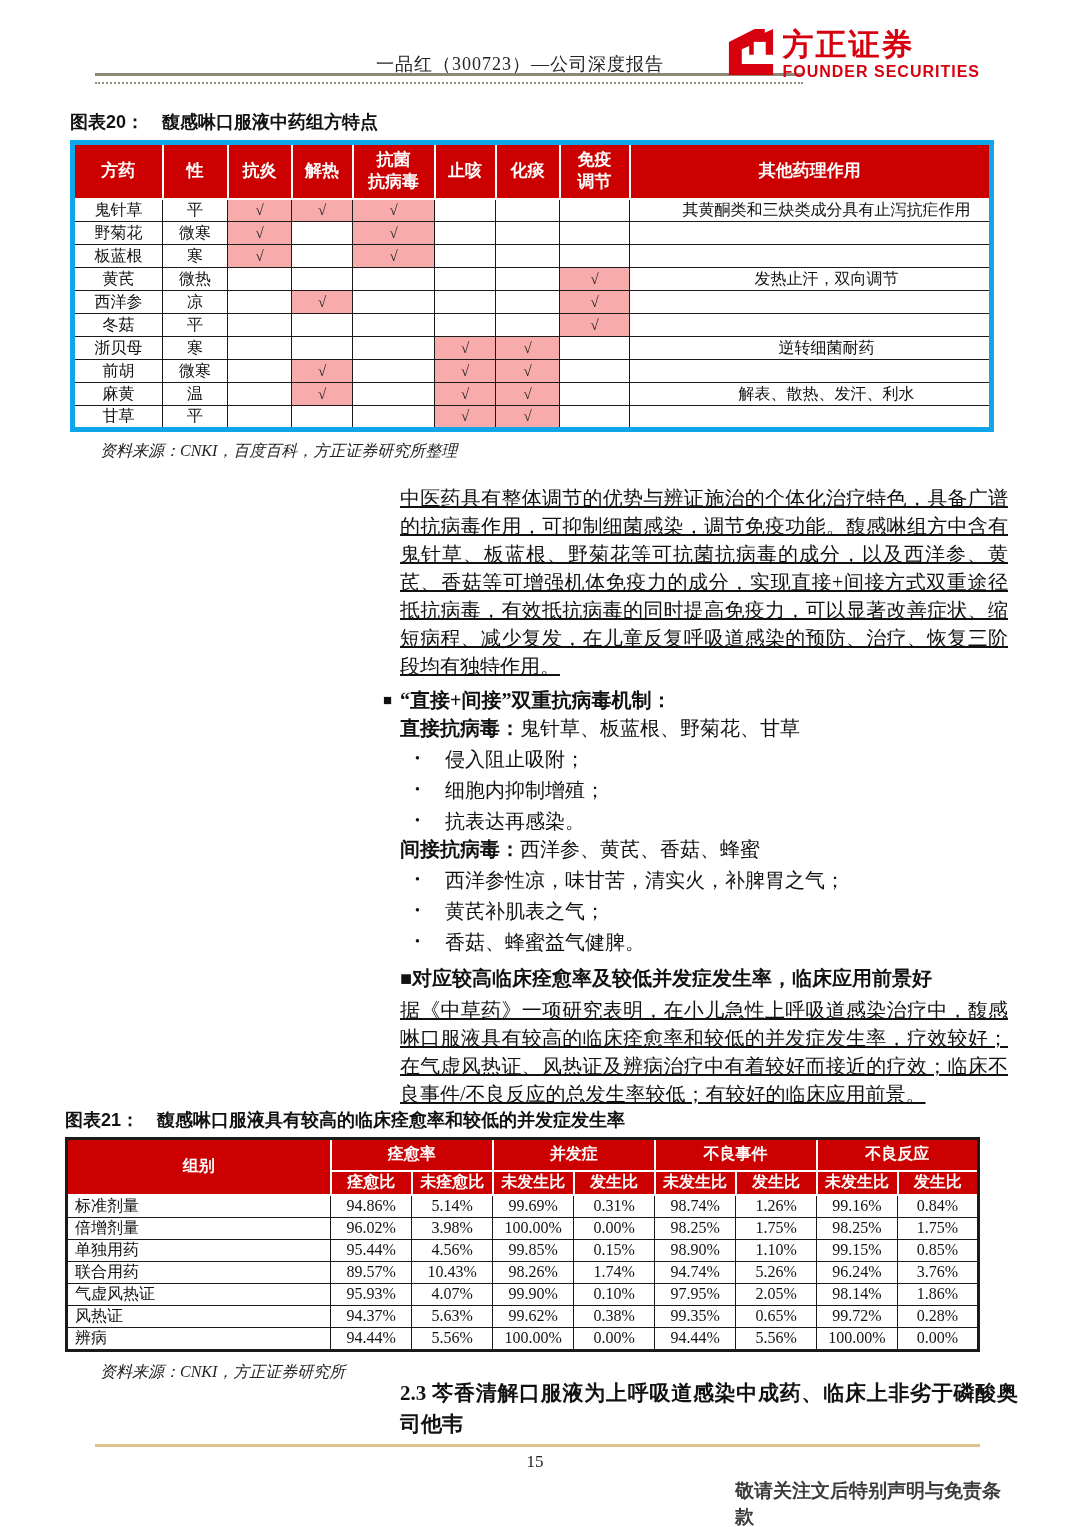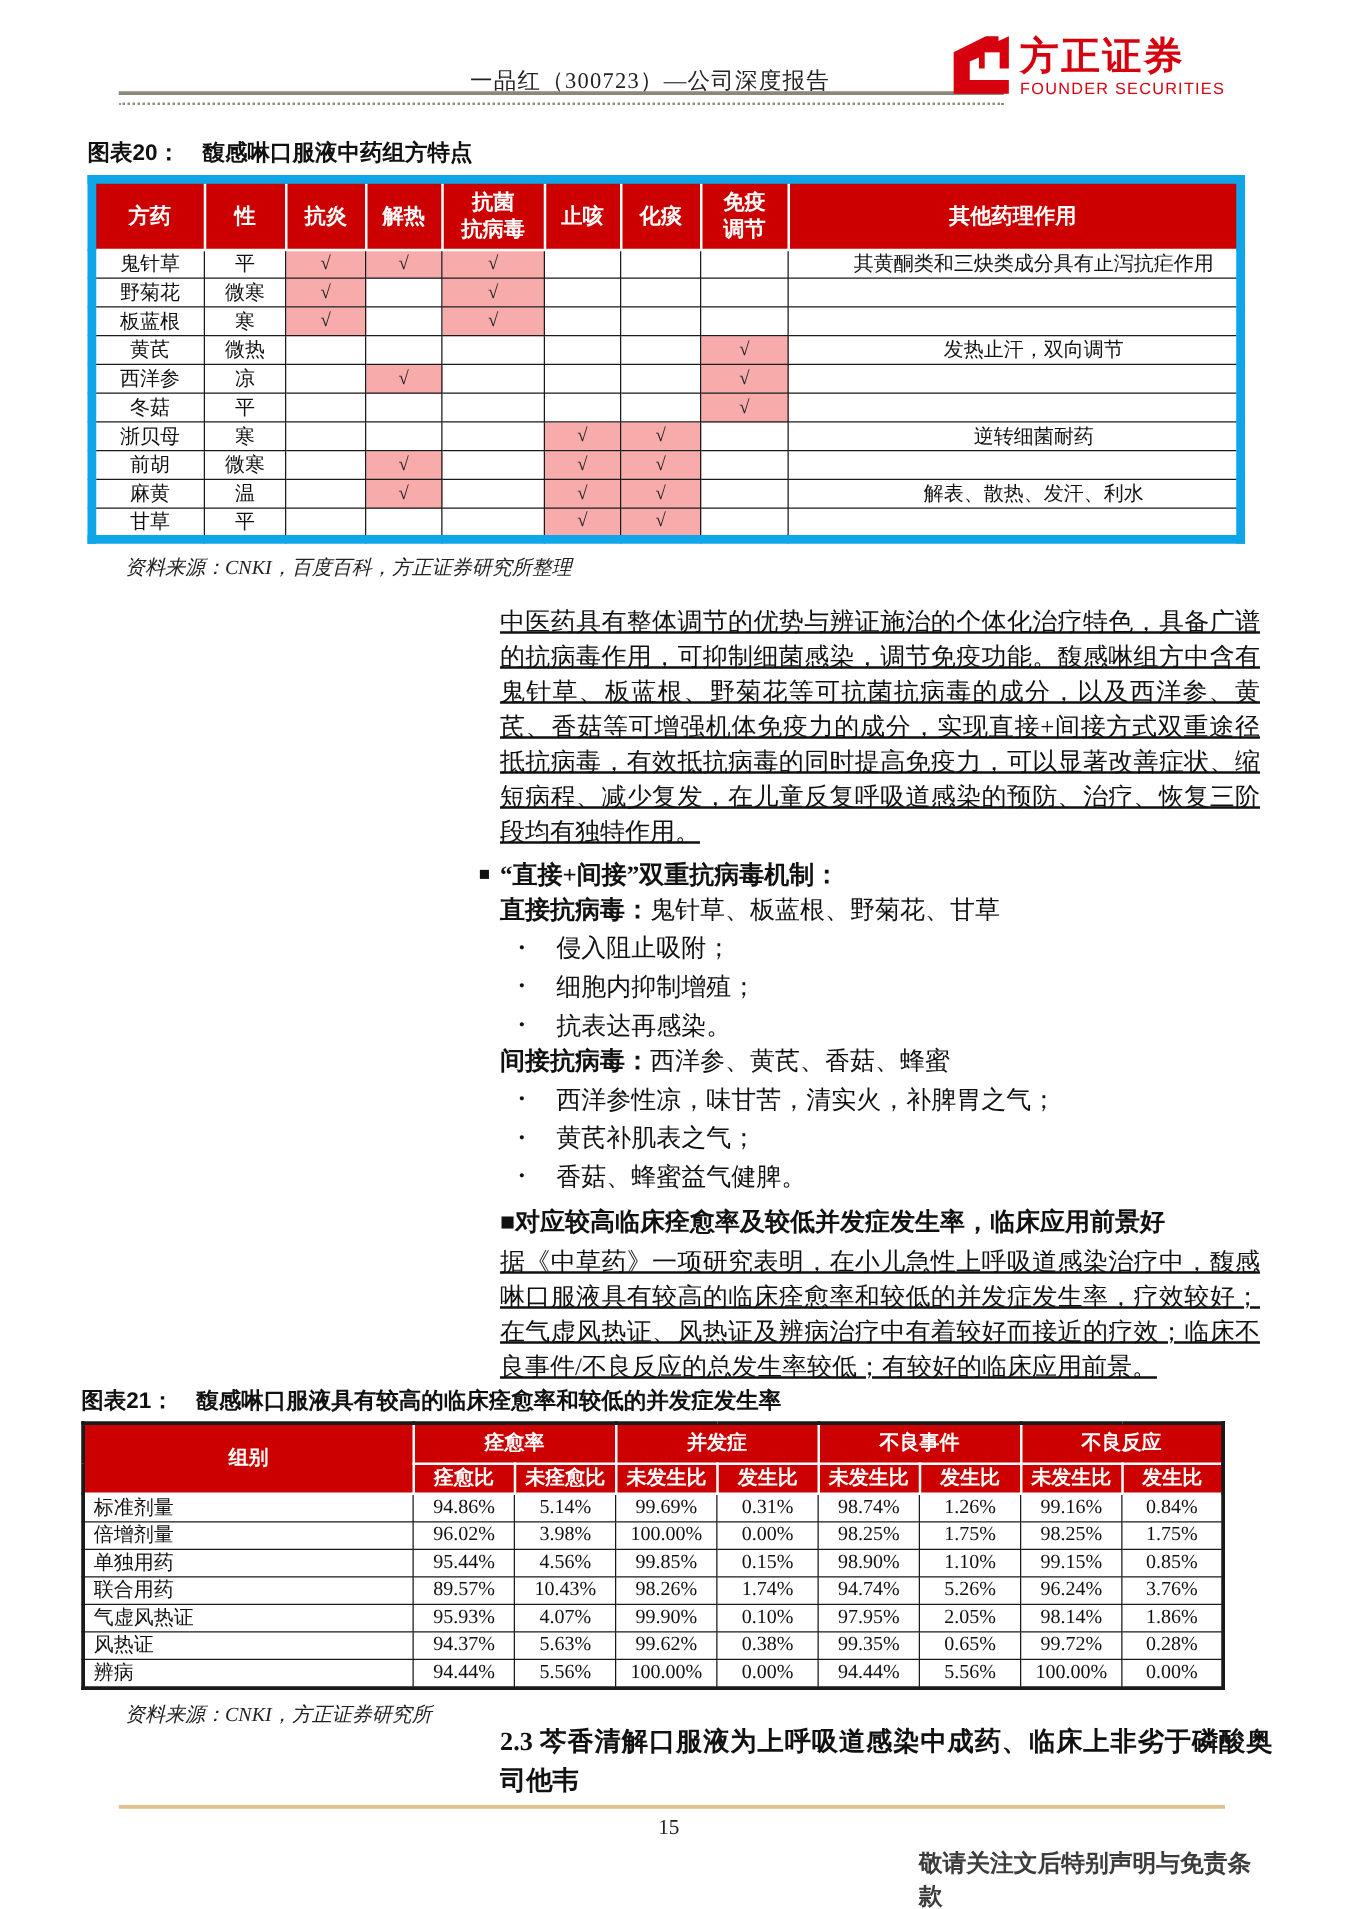--- a/index.html
+++ b/index.html
@@ -16,32 +16,32 @@
   .rule-solid { position:absolute; top:73px; left:95px; width:708px;
     border-top:3px solid #8b8878; }
   .rule-dotted { position:absolute; top:82px; left:95px; width:708px;
     border-top:2px dotted #8f8f7d; }
   .logo { position:absolute; top:28px; right:100px; display:flex; align-items:flex-start; }
   .logo-icon { width:46px; height:48px; margin-right:8px; }
   .logo-text { display:flex; flex-direction:column; }
   .logo-cn { font-family:"Liberation Sans","DejaVu Sans",sans-serif;
     font-size:31px; font-weight:bold; color:#d7000f; letter-spacing:2px; line-height:34px; }
   .logo-en { font-family:"Liberation Sans","DejaVu Sans",sans-serif;
-    font-size:13px; font-weight:normal; color:#d7000f; letter-spacing:1px; margin-top:1px; }
+    font-size:16px; font-weight:bold; color:#d7000f; letter-spacing:1px; margin-top:1px; }
 
   
   .fig-label-row { font-family:"Liberation Sans","DejaVu Sans",sans-serif;
     font-weight:bold; font-size:18px; color:#111; }
   .fig-label-row .fig-title { margin-left:18px; }
   .source-note { font-style:italic; font-size:16px; color:#222; }
 
   
   .fig20 { position:absolute; top:110px; left:70px; width:910px; }
   .fig20 table { margin-top:6px; width:910px; border-collapse:collapse;
-    table-layout:fixed; border:7px solid #0ea5e9; }
+    table-layout:fixed; border:5px solid #0ea5e9; }
   .fig20 th { background:#cc0000; color:#ffffff; border:2px solid #ffffff;
     font-family:"Liberation Sans","DejaVu Sans",sans-serif; font-weight:bold;
     font-size:17px; height:56px; text-align:center; vertical-align:middle;
     white-space:pre-line; line-height:22px; }
   .fig20 td { border:1px solid #1a1a1a; height:23px; text-align:center;
     vertical-align:middle; font-size:16px; color:#111; padding:0 2px; }
   .fig20 tbody tr:first-child td { border-top:2.5px solid #1a1a1a; }
   .fig20 td.checked { background:#f7abab; color:#222; font-size:15px; }
   .fig20 td.other { font-size:16px;padding-left:36px; }
   .c20-1{width:90px}.c20-2{width:65px}.c20-3{width:64px}.c20-4{width:61px}

